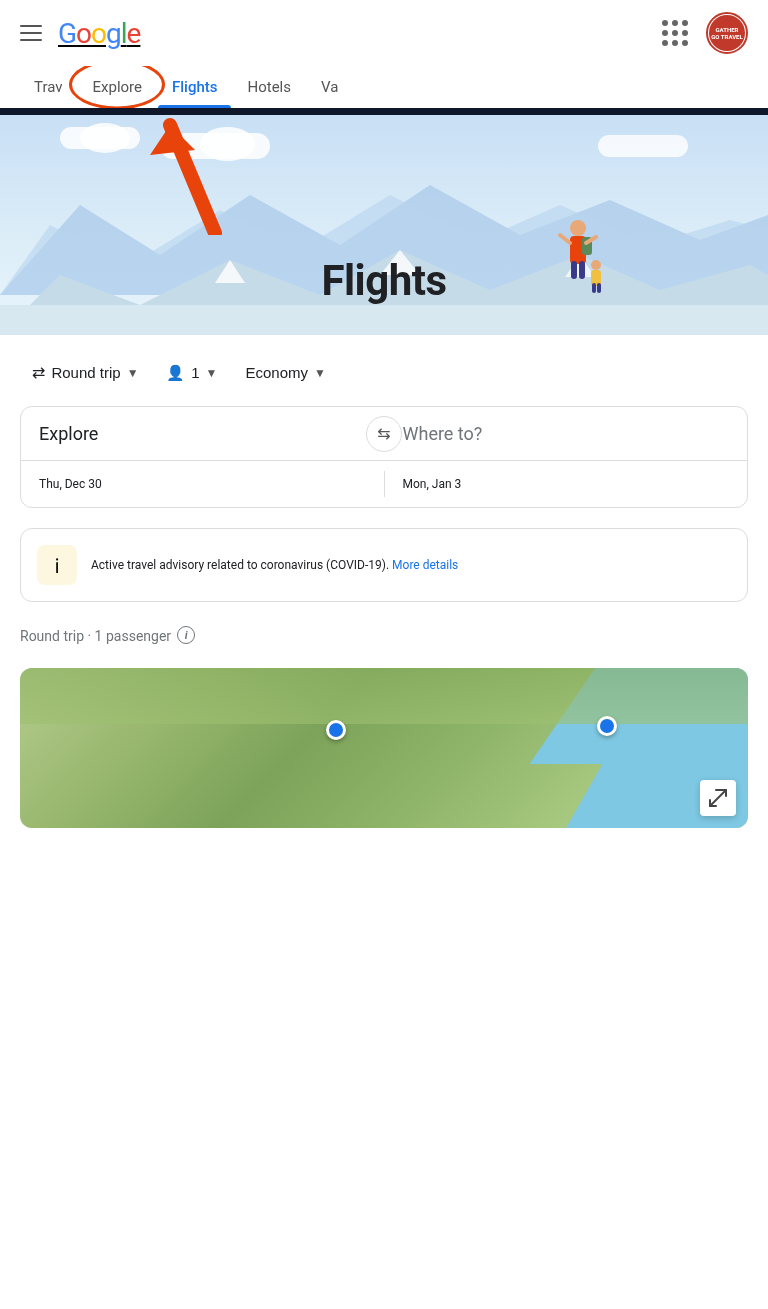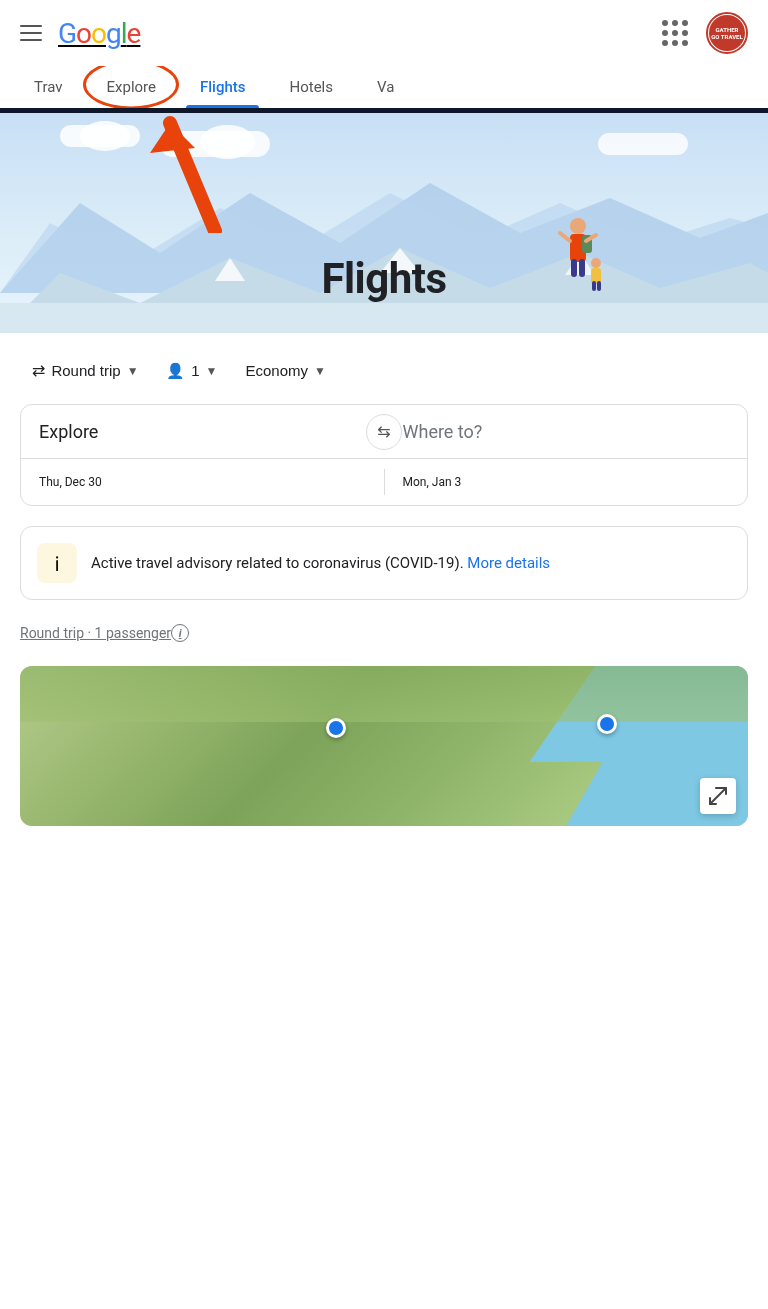--- a/index.html
+++ b/index.html
@@ -47,22 +47,22 @@
       display: flex; align-items: center; justify-content: center;
       font-size: 8px; color: white; font-weight: bold; text-align: center;
       line-height: 1.1;
     }
 
     
     .nav-tabs {
       display: flex;
       align-items: center;
       padding: 0 20px;
-      border-bottom: 5px solid #0f172a;
-      gap: 16px;
+      border-bottom: 7px solid #0f172a;
+      gap: 2px;
       overflow: hidden;
     }
     .nav-tab {
       padding: 12px 14px;
       font-size: 15px;
       color: #555;
       cursor: pointer;
       white-space: nowrap;
       position: relative;
       flex-shrink: 0;
@@ -210,42 +210,42 @@
     }
     .advisory-icon {
       width: 40px; height: 40px;
       background: #fef7e0;
       border-radius: 8px;
       display: flex; align-items: center; justify-content: center;
       font-size: 20px;
       flex-shrink: 0;
     }
     .advisory-text {
-      font-size: 15px;
+      font-size: 12px;
       line-height: 1.5;
       color: #202124;
     }
     .advisory-link { color: #1a73e8; text-decoration: none; }
 
     
     .trips-section {
       padding: 24px 20px 12px 20px;
     }
     .trips-title {
       font-size: 22px;
       font-weight: 700;
       color: #202124;
       margin-bottom: 4px;
     }
     .trips-subtitle {
       font-size: 14px;
       color: #70757a;
       display: flex;
-      align-items: center;
-      text-decoration: underline;
+      align-items: flex-end;
+      gap: 6px;
     }
     .info-icon {
       width: 18px; height: 18px;
       border-radius: 50%;
       border: 1.5px solid #70757a;
       display: inline-flex; align-items: center; justify-content: center;
       font-size: 11px;
       color: #70757a;
       font-style: italic;
       font-weight: bold;

